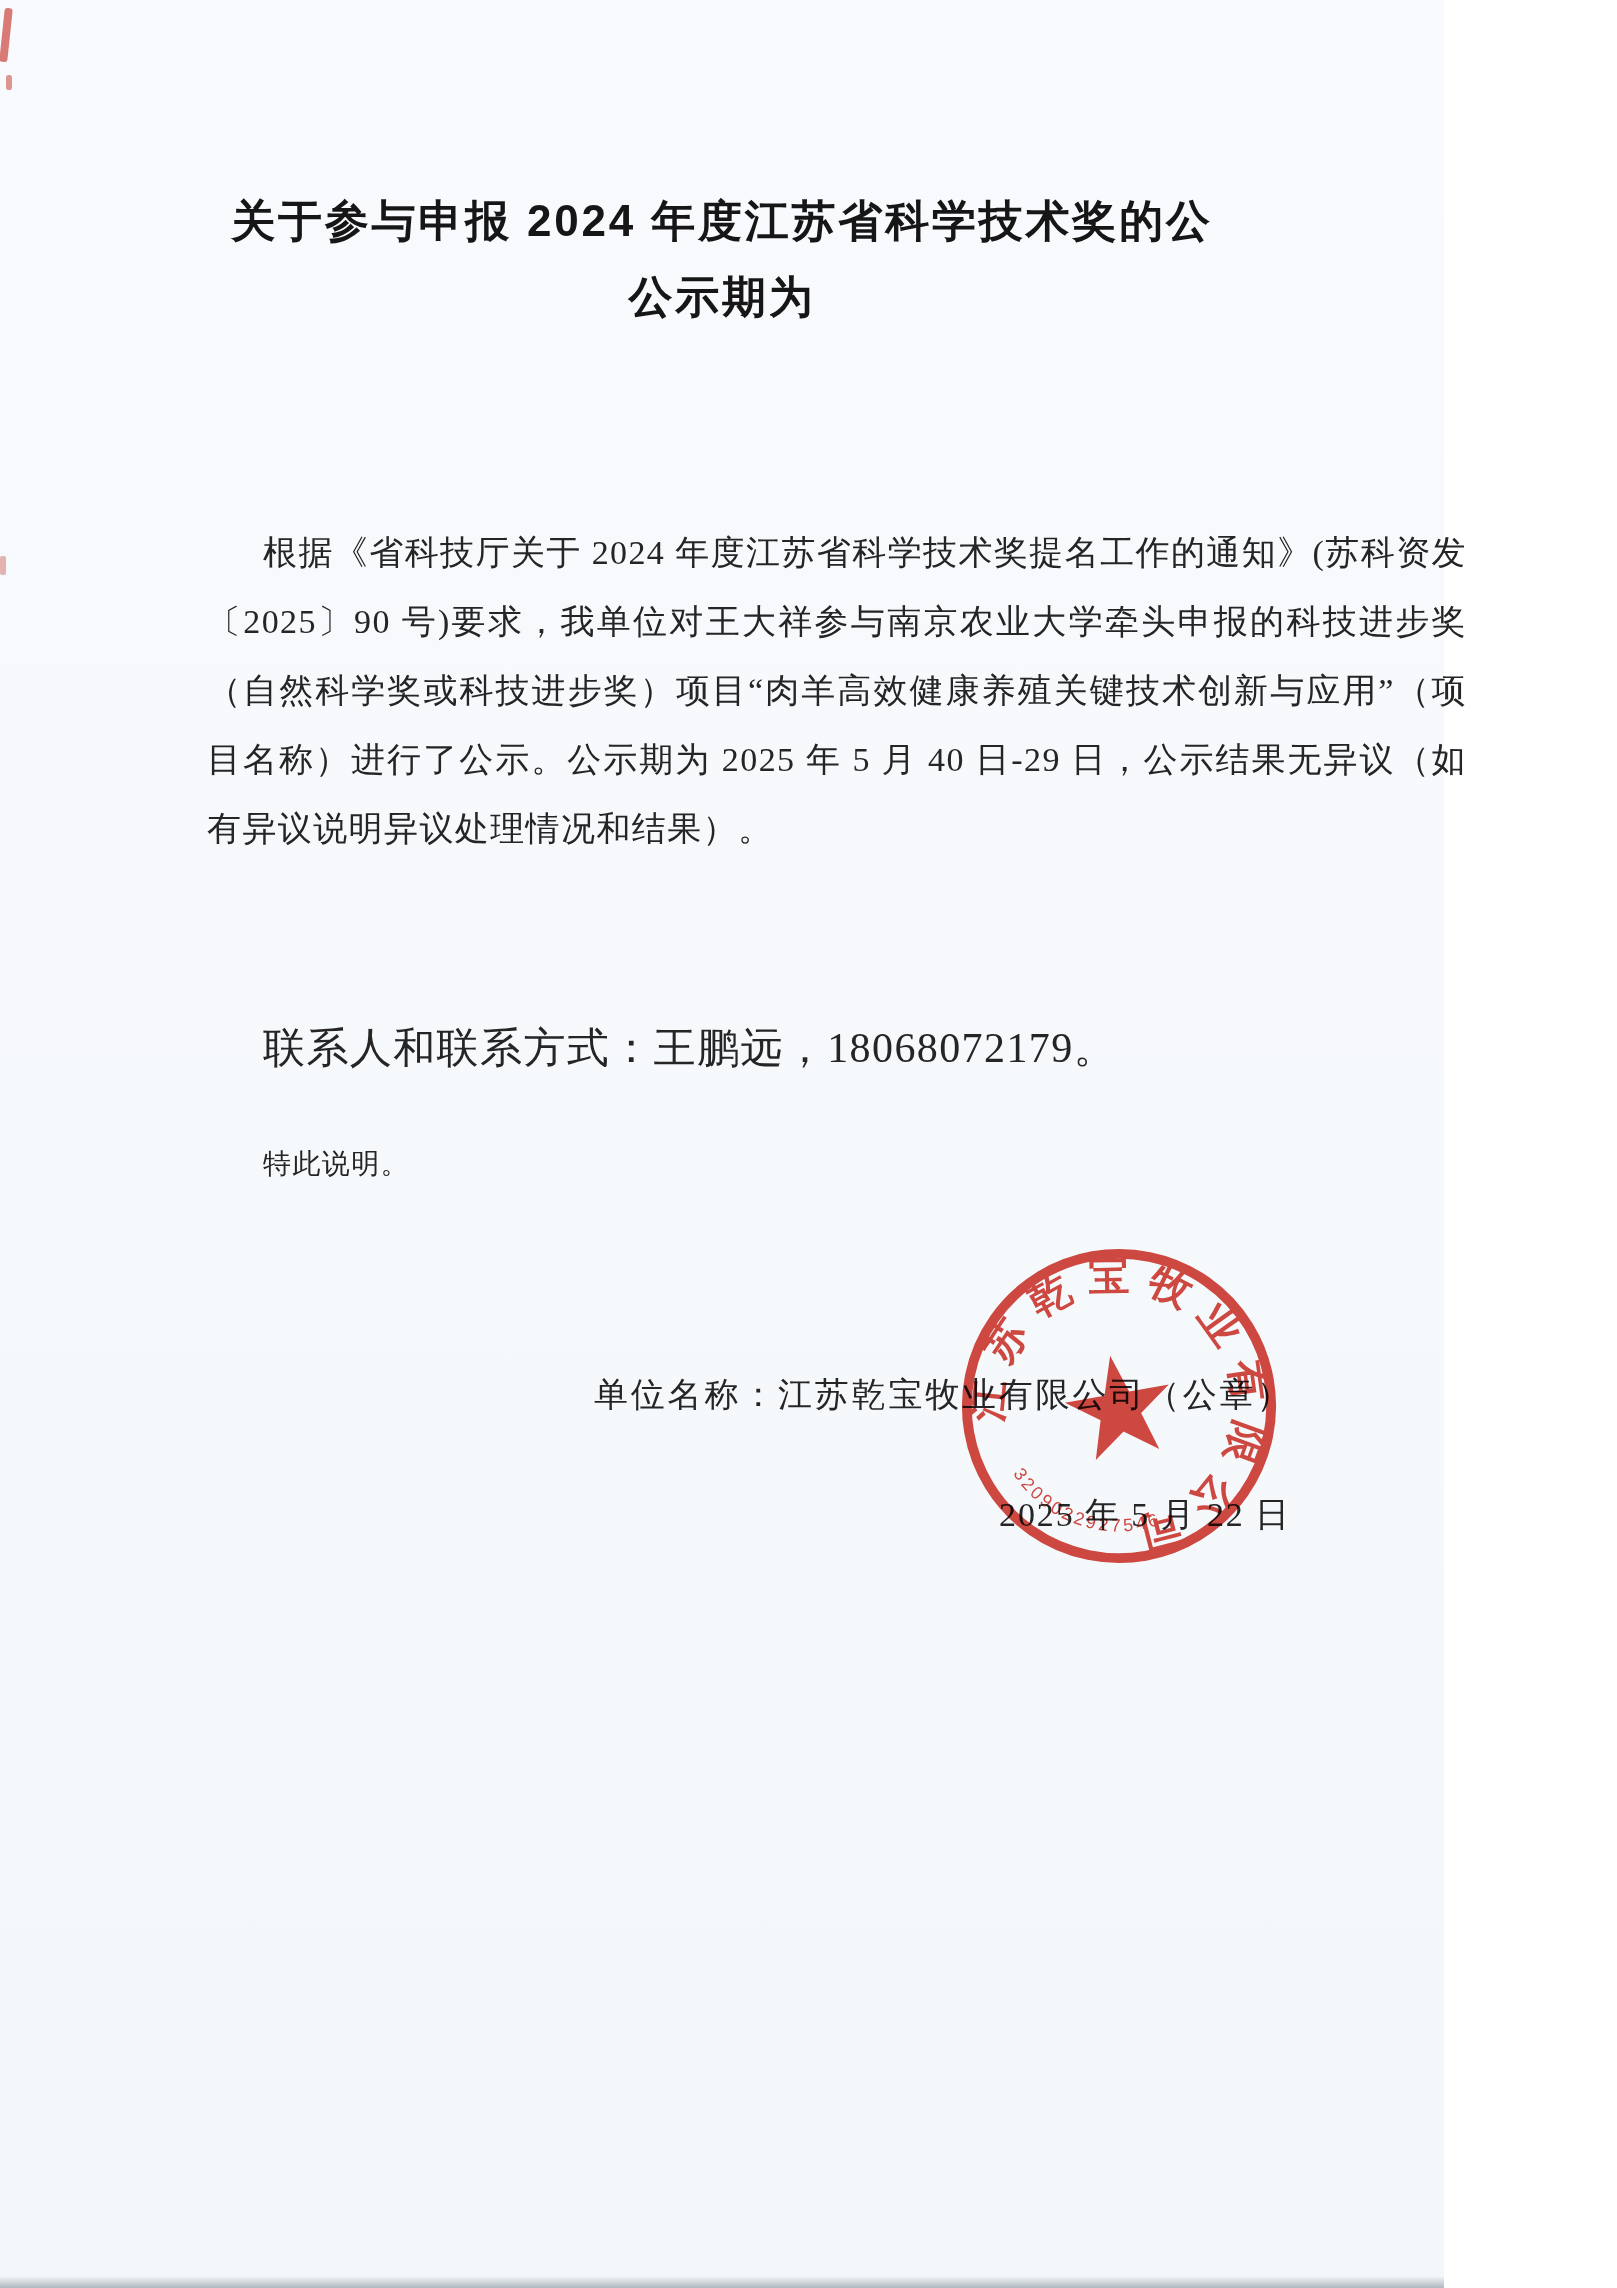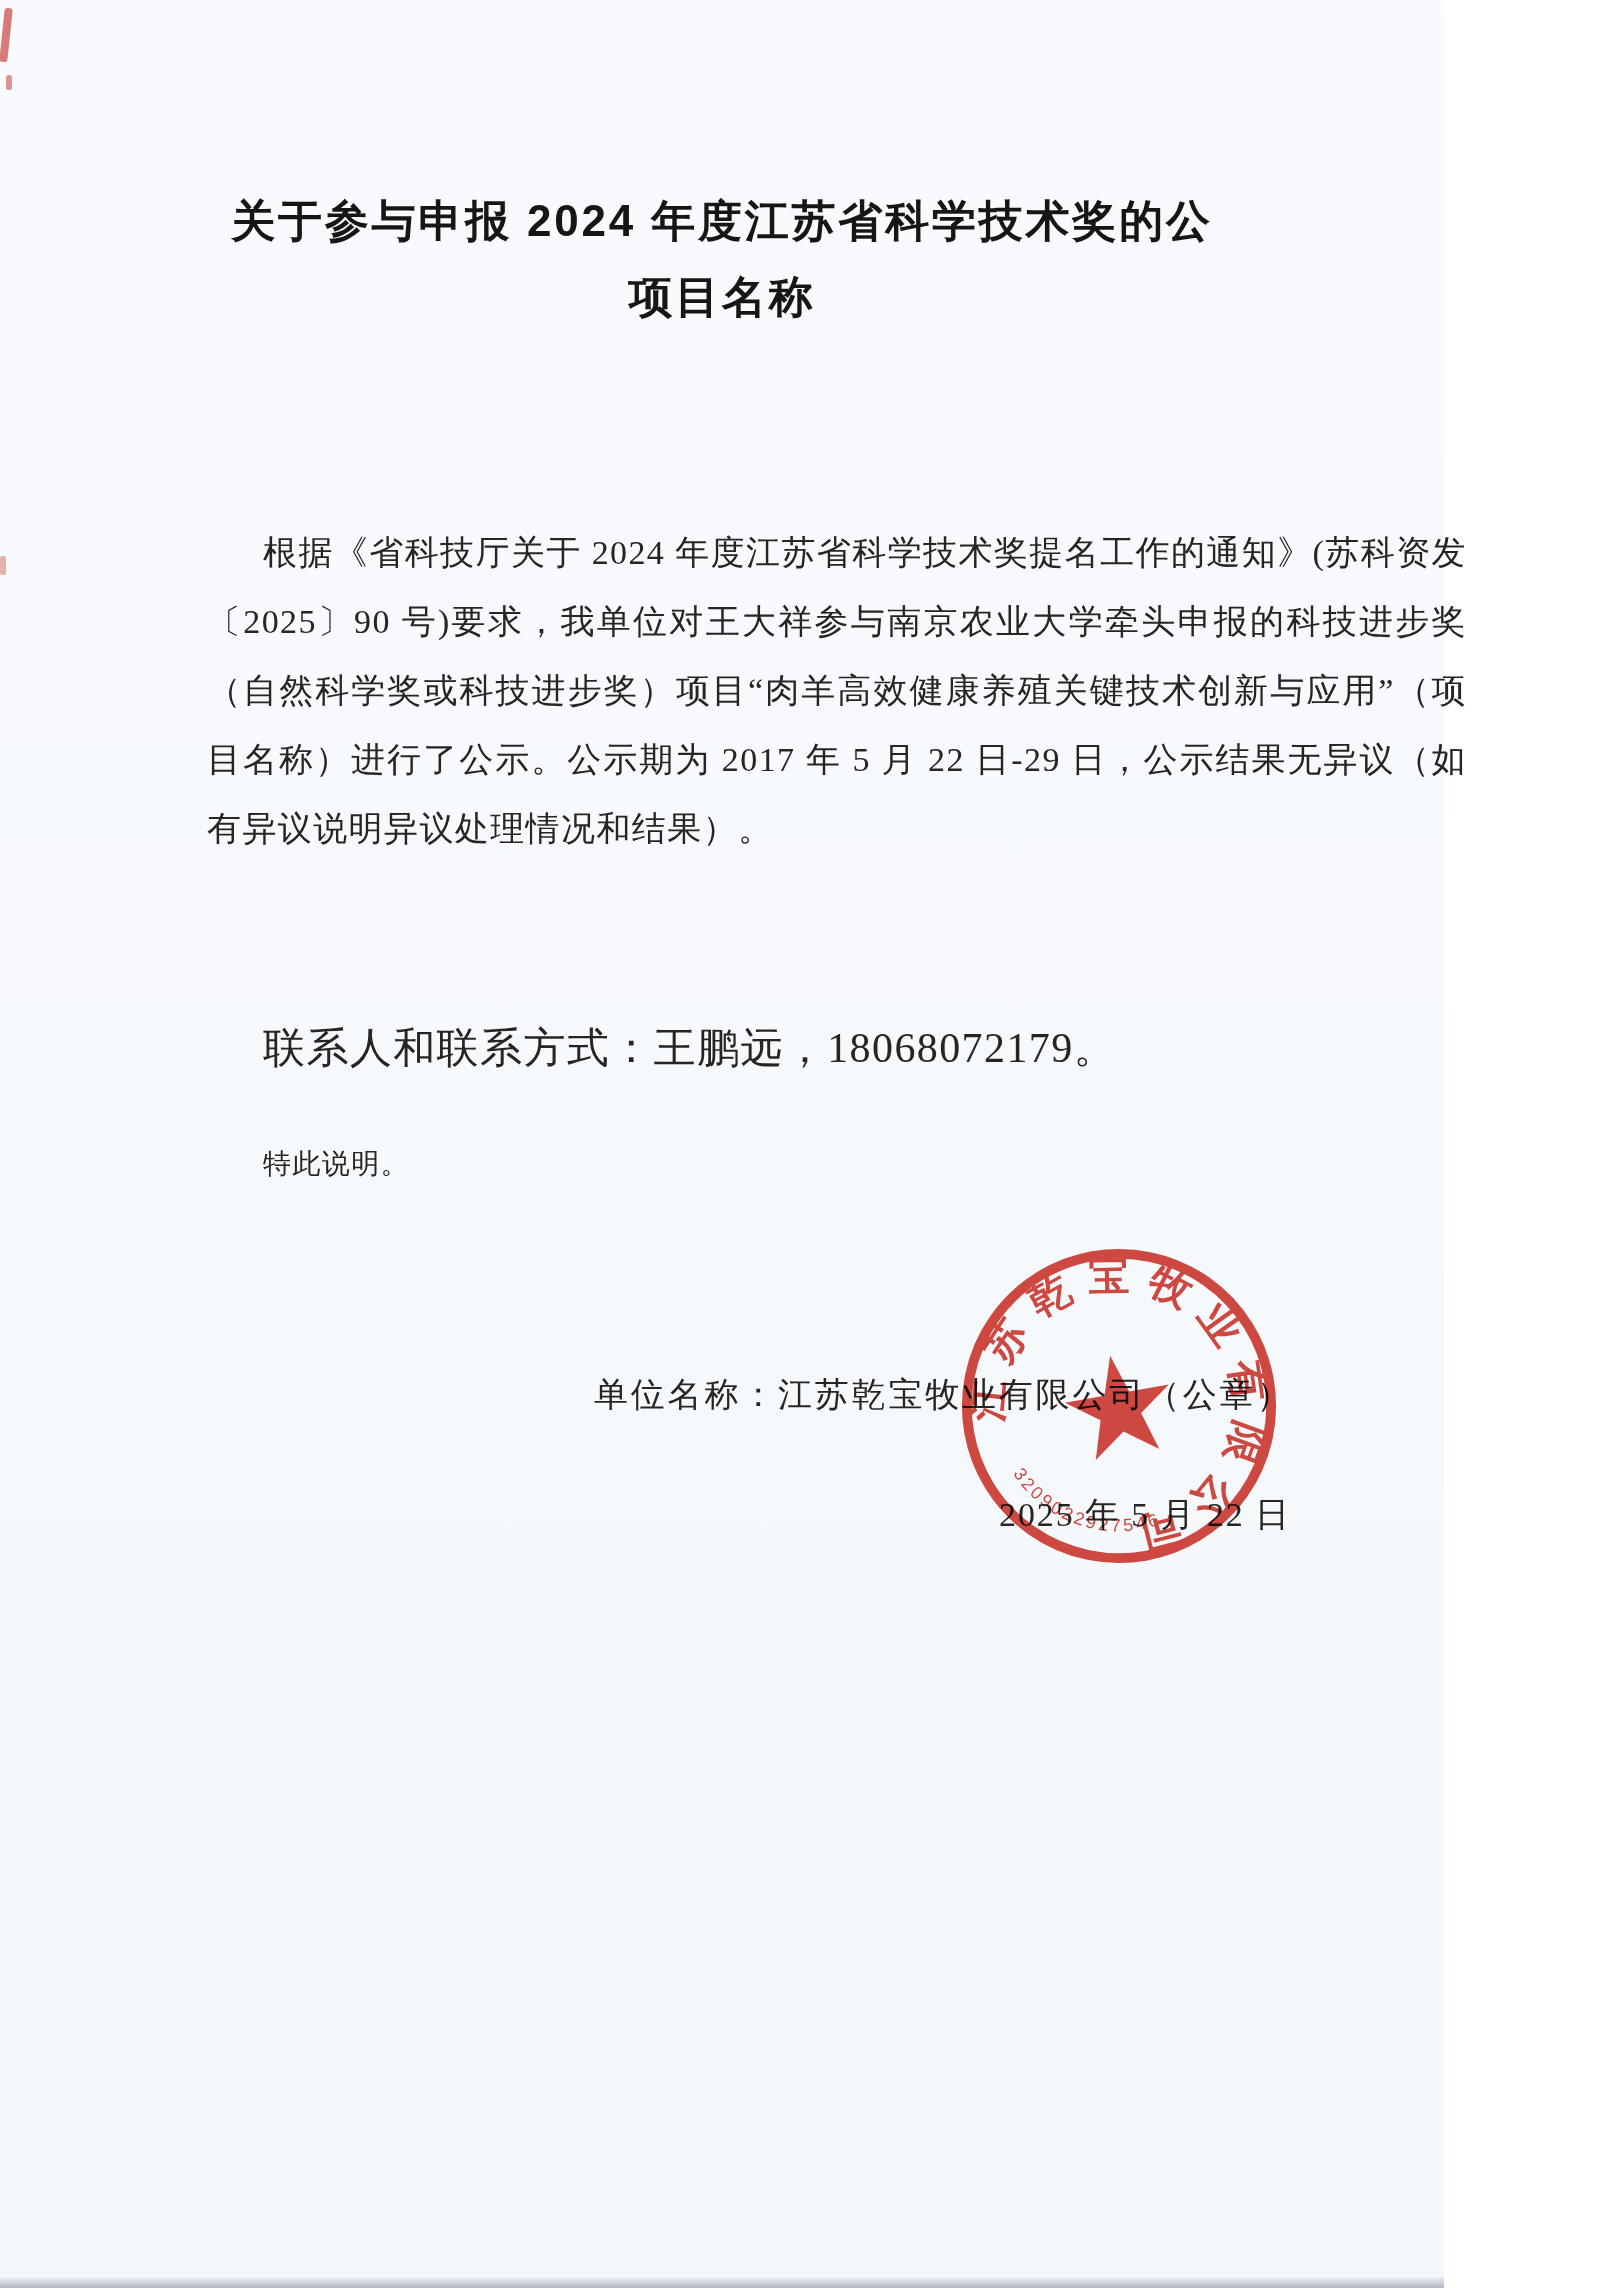--- a/index.html
+++ b/index.html
@@ -116,24 +116,24 @@
     background: linear-gradient(180deg, rgba(150,156,163,0) 0%, #b9bfc6 80%, #aeb4bb 100%);
   }
 </style>
 </head>
 <body>
 
 <div class="page">
 
   <div class="doc-title">
     <div>关于参与申报 2024 年度江苏省科学技术奖的公</div>
-    <div>项目名称</div>
+    <div>公示期为</div>
   </div>
 
-  <p class="body-text">根据《省科技厅关于 2024 年度江苏省科学技术奖提名工作的通知》(苏科资发〔2025〕90 号)要求，我单位对王大祥参与南京农业大学牵头申报的科技进步奖（自然科学奖或科技进步奖）项目“肉羊高效健康养殖关键技术创新与应用”（项目名称）进行了公示。公示期为 2017 年 5 月 22 日-29 日，公示结果无异议（如有异议说明异议处理情况和结果）。</p>
+  <p class="body-text">根据《省科技厅关于 2024 年度江苏省科学技术奖提名工作的通知》(苏科资发〔2025〕90 号)要求，我单位对王大祥参与南京农业大学牵头申报的科技进步奖（自然科学奖或科技进步奖）项目“肉羊高效健康养殖关键技术创新与应用”（项目名称）进行了公示。公示期为 2025 年 5 月 40 日-29 日，公示结果无异议（如有异议说明异议处理情况和结果）。</p>
 
   <p class="contact-line">联系人和联系方式：王鹏远，18068072179。</p>
 
   <p class="closing-line">特此说明。</p>
 
   <p class="unit-line">单位名称：江苏乾宝牧业有限公司（公章）</p>
 
   <p class="date-line">2025 年 5 月 22 日</p>
 
   <div class="seal">

